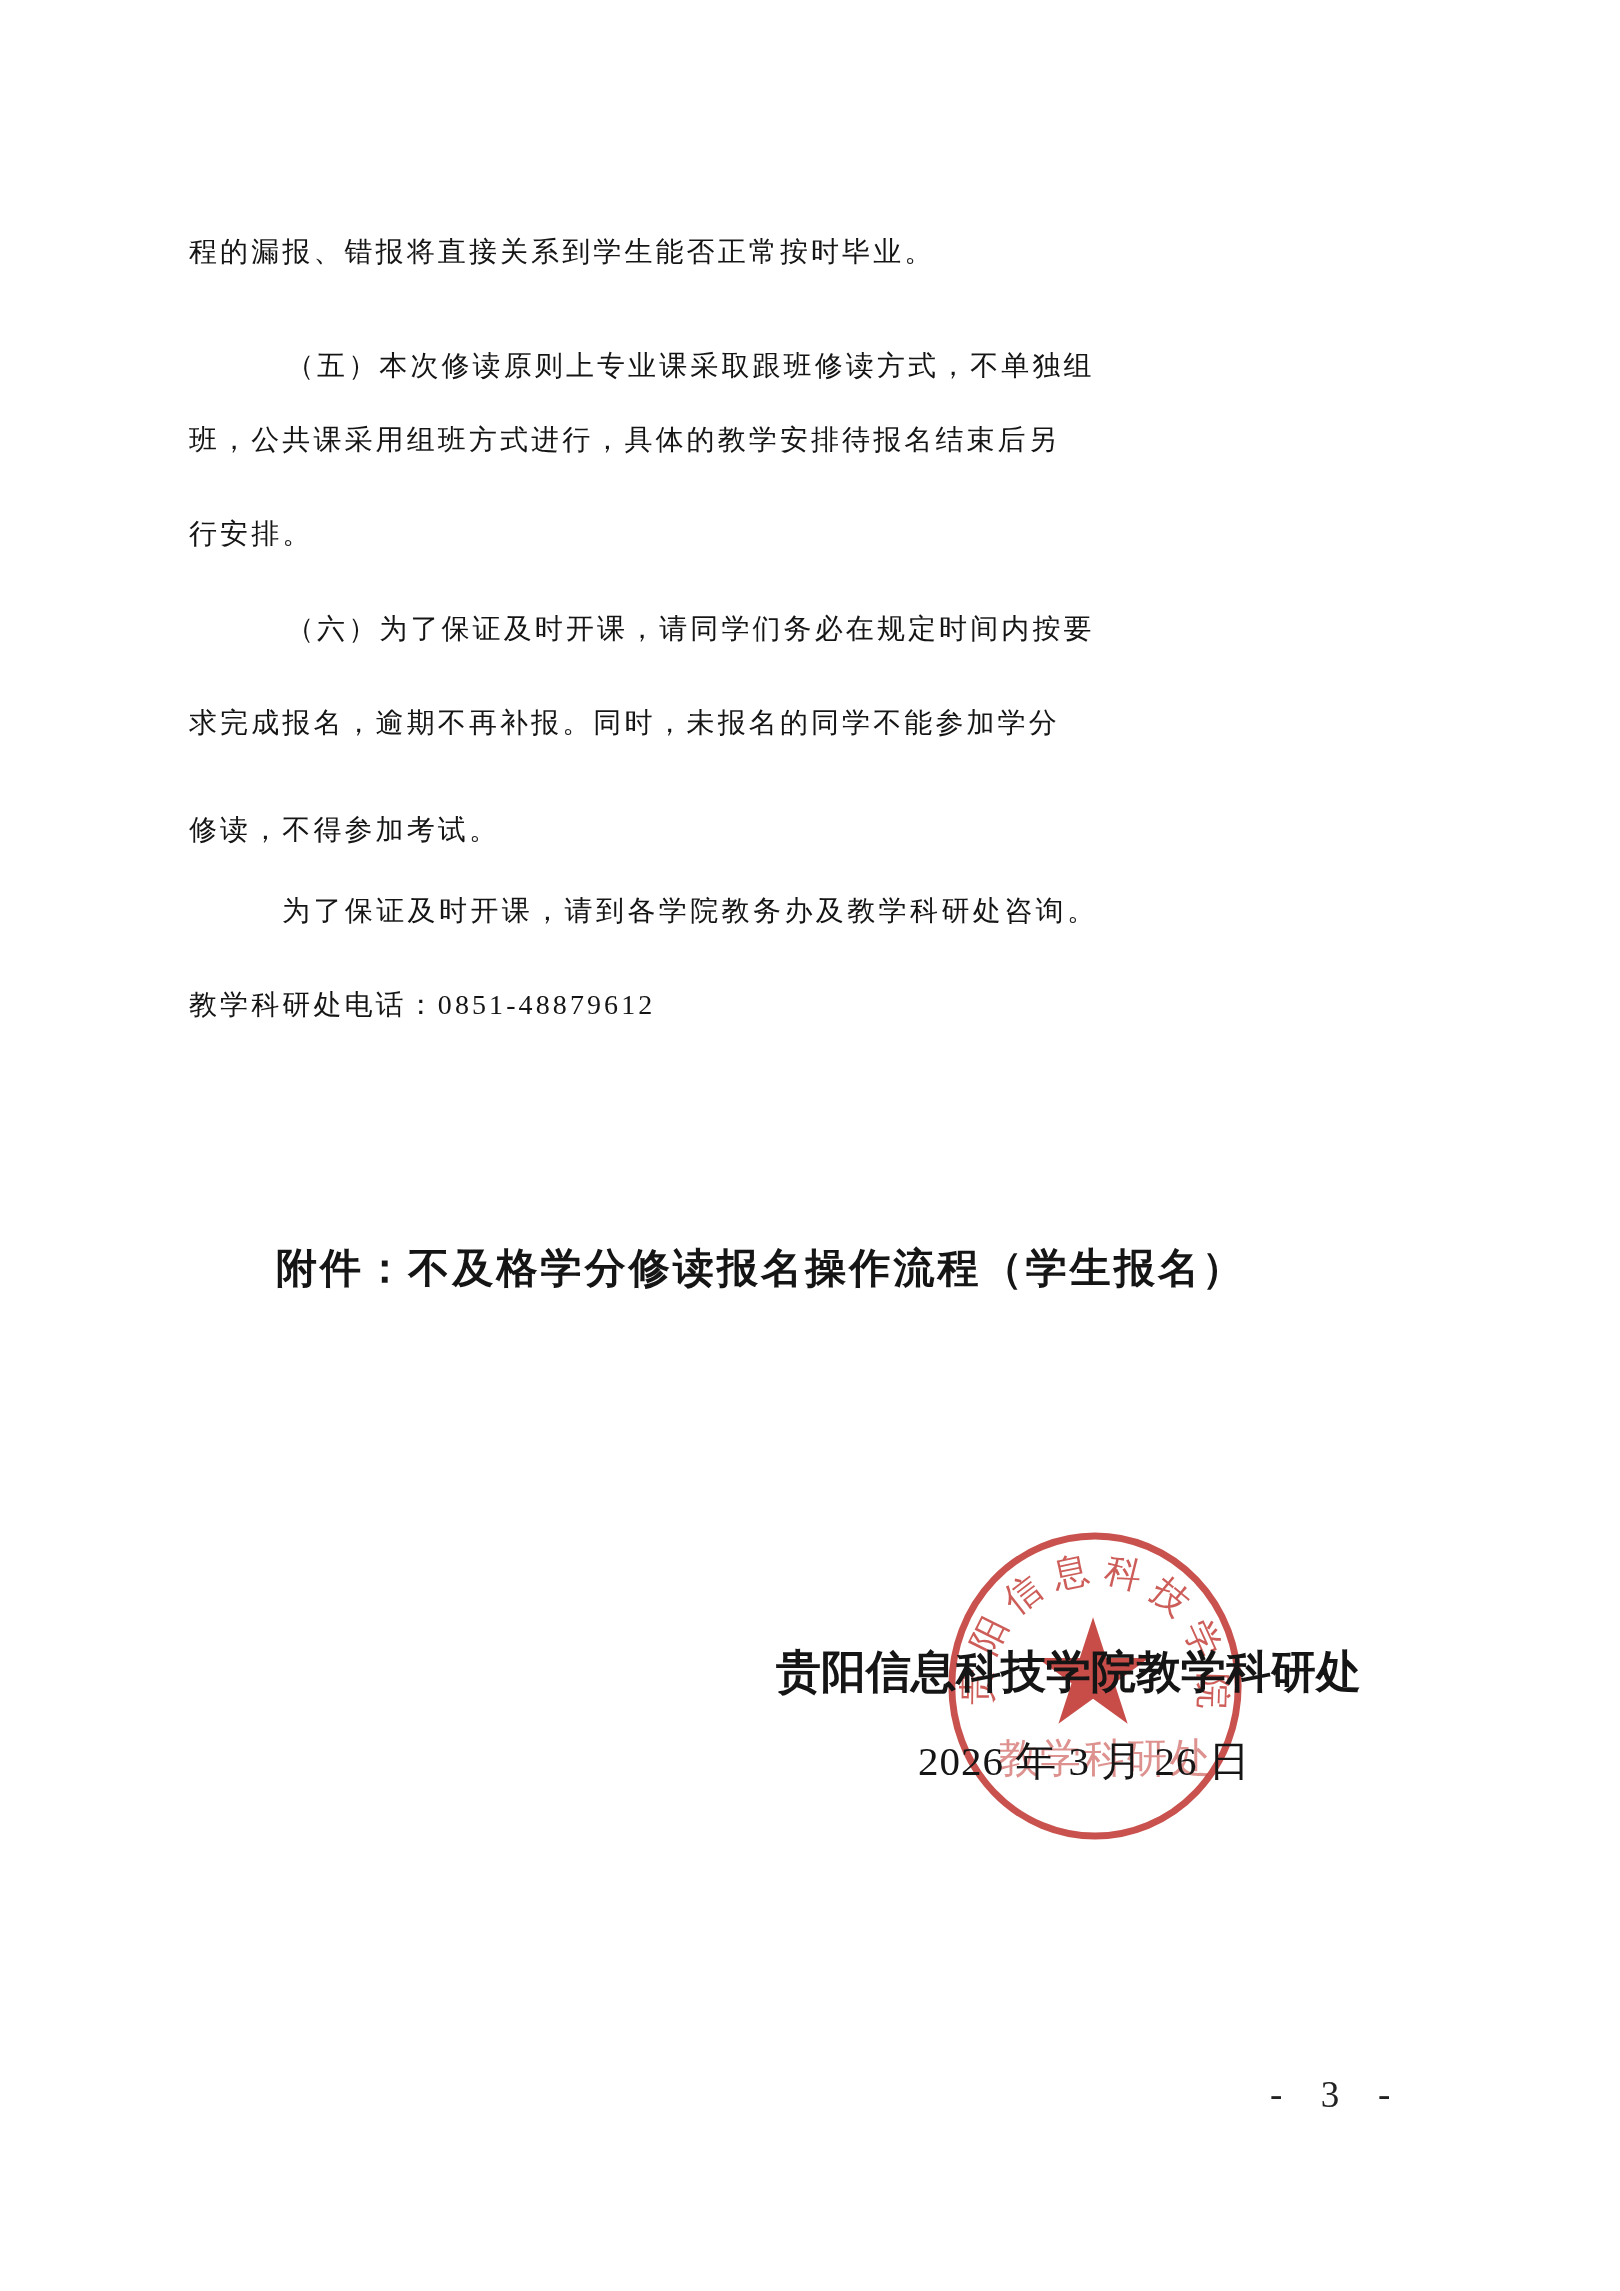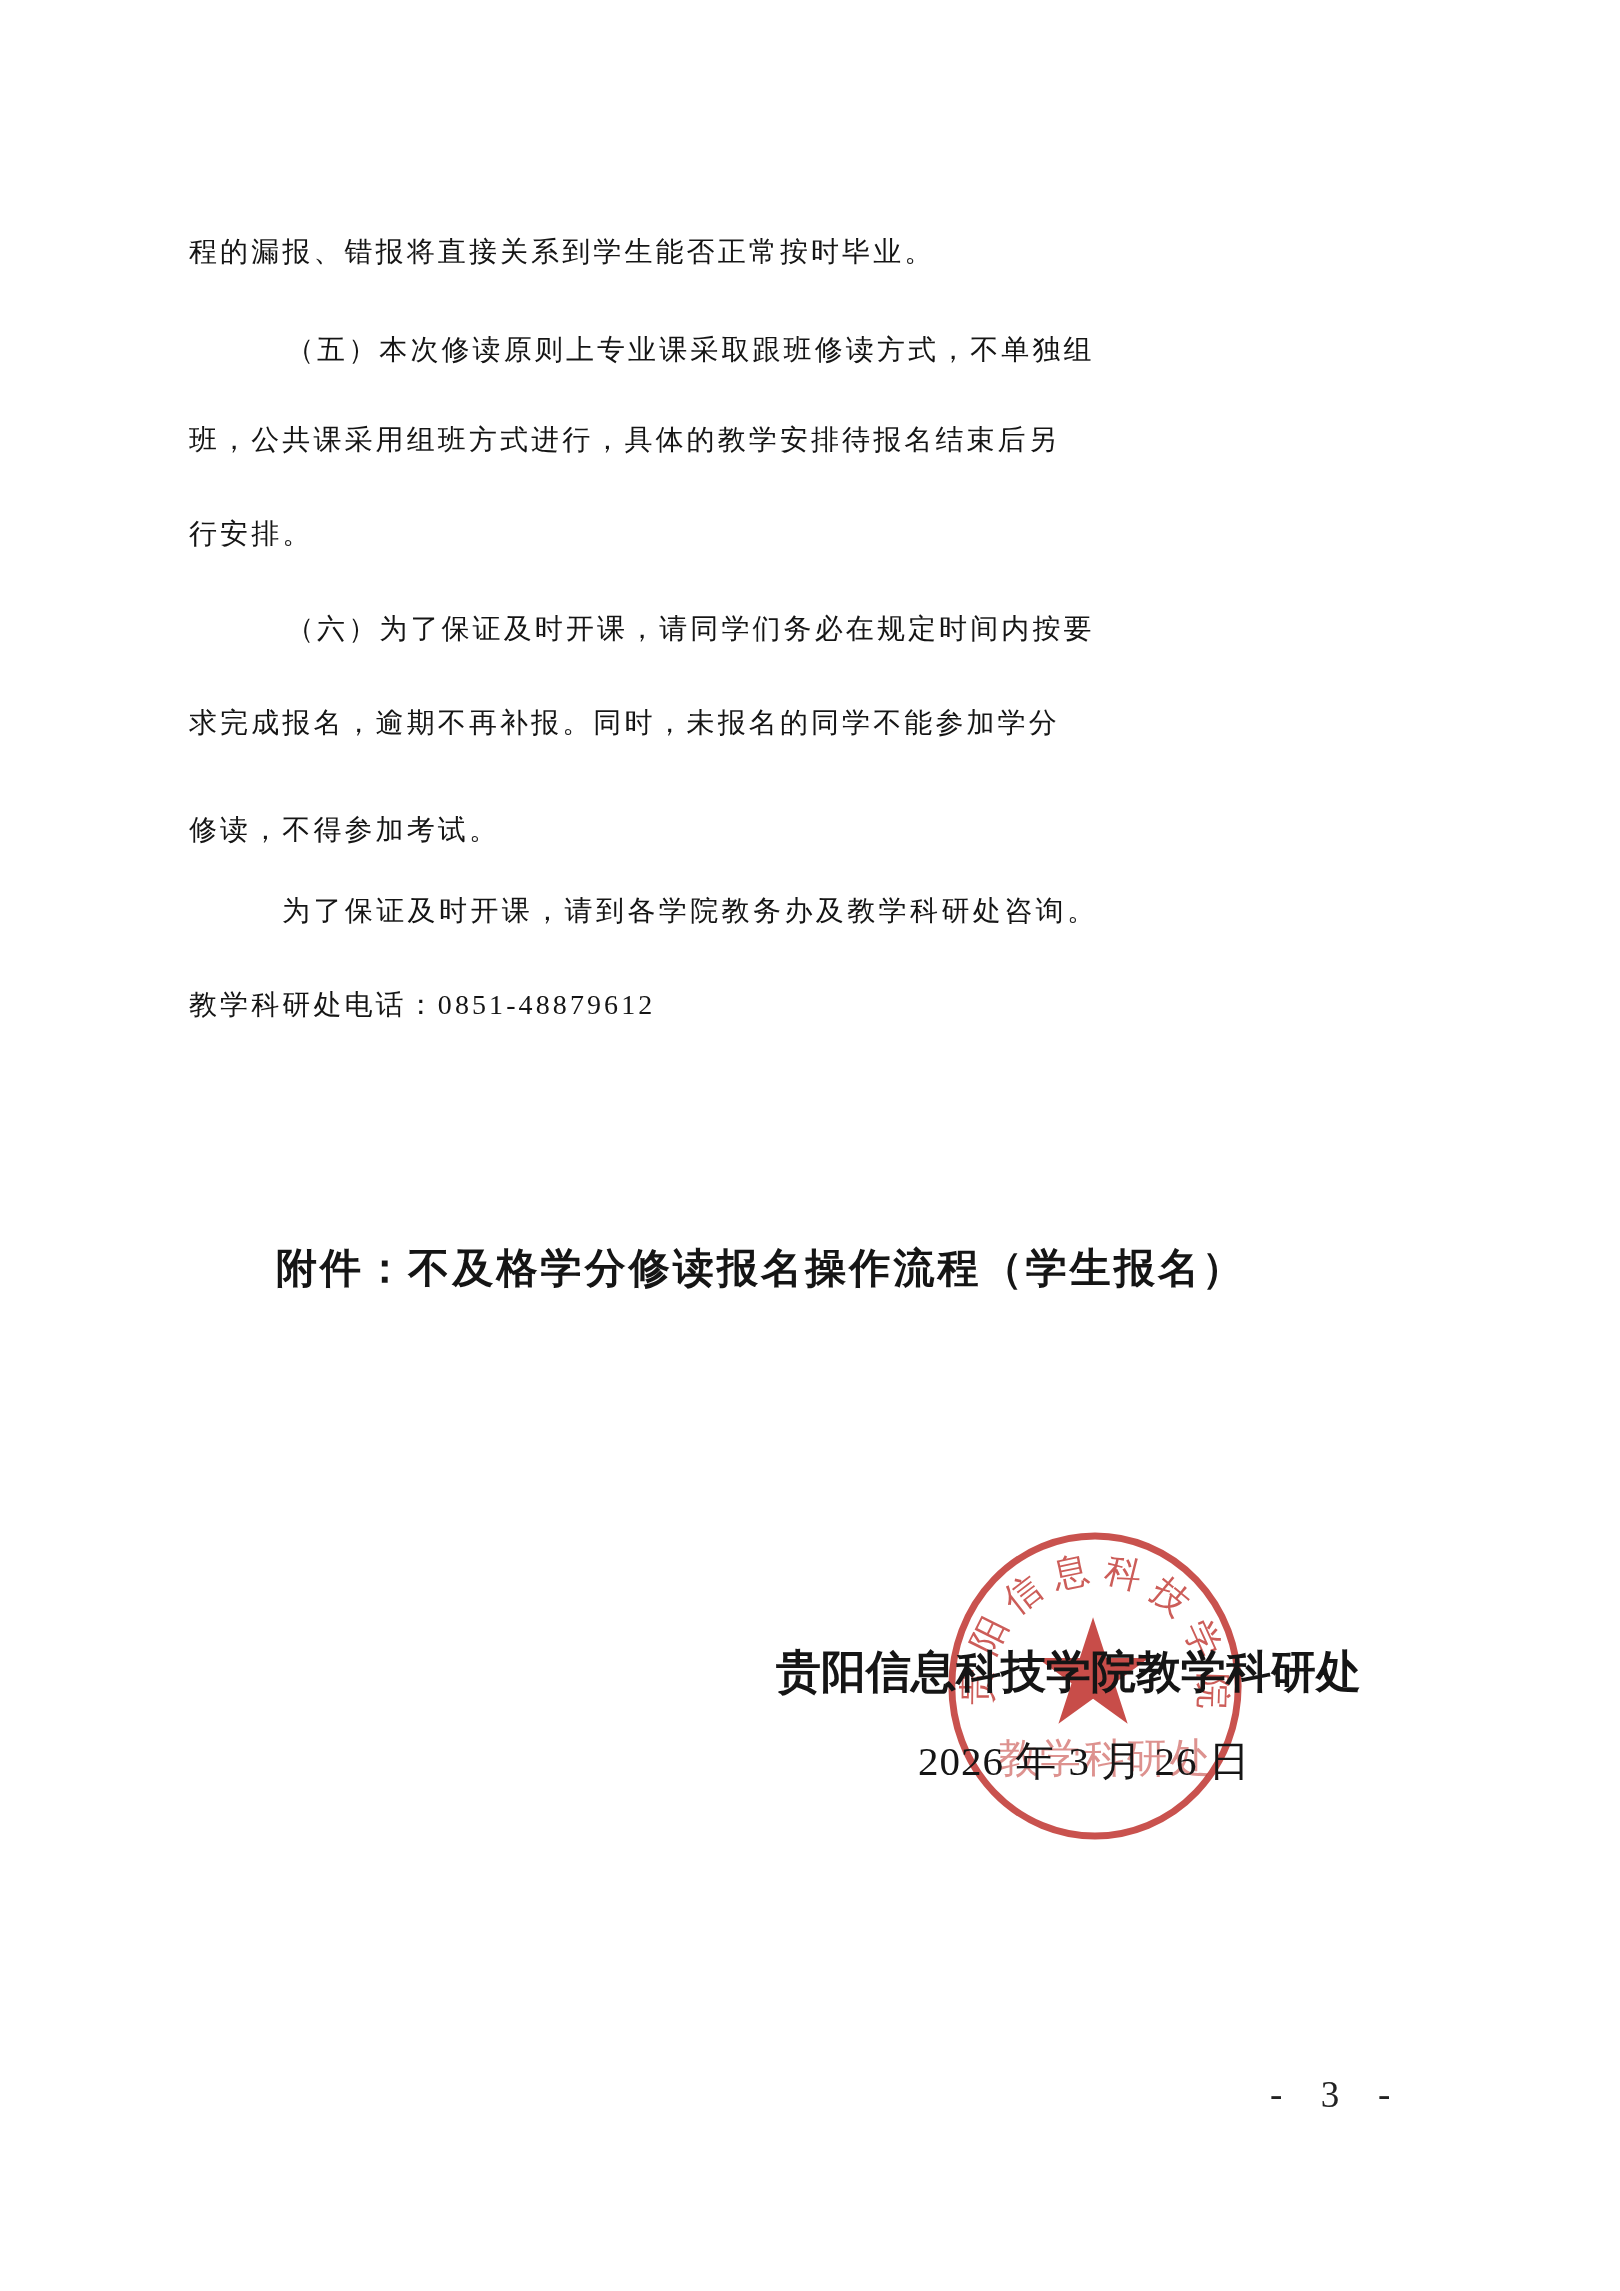--- a/index.html
+++ b/index.html
@@ -62,21 +62,21 @@
     <ellipse cx="155" cy="160" rx="146" ry="153" fill="none" stroke-width="7" opacity="0.88" stroke="#c23a35"></ellipse>
     <path id="stamp-arc" d="M 50 187 A 108 108 0 1 1 260 187" fill="none"></path>
     <text font-size="37" opacity="0.82" font-family="Liberation Serif, DejaVu Serif, serif" fill="#c23a35">
       <textPath href="#stamp-arc" startOffset="8" textLength="378" lengthAdjust="spacing">贵阳信息科技学院</textPath>
     </text>
     <polygon points="153,90 166.5,131.4 210.1,131.5 174.9,157.1 188.3,198.5 153,173 117.7,198.5 131.1,157.1 95.9,131.5 139.5,131.4" opacity="0.9" fill="#c23a35"></polygon>
     <text x="165" y="248" text-anchor="middle" font-size="42" opacity="0.55" font-family="Liberation Serif, DejaVu Serif, serif" letter-spacing="2" fill="#c23a35">教学科研处</text>
   </svg>
 
   <div class="bline" style="left:189px;top:238px">程的漏报、错报将直接关系到学生能否正常按时毕业。</div>
-  <div class="bline" style="left:286px;top:336px">（五）本次修读原则上专业课采取跟班修读方式，不单独组</div>
+  <div class="bline" style="left:286px;top:352px">（五）本次修读原则上专业课采取跟班修读方式，不单独组</div>
   <div class="bline" style="left:189px;top:426px">班，公共课采用组班方式进行，具体的教学安排待报名结束后另</div>
   <div class="bline" style="left:189px;top:520px">行安排。</div>
   <div class="bline" style="left:286px;top:615px">（六）为了保证及时开课，请同学们务必在规定时间内按要</div>
   <div class="bline" style="left:189px;top:709px">求完成报名，逾期不再补报。同时，未报名的同学不能参加学分</div>
   <div class="bline" style="left:189px;top:816px">修读，不得参加考试。</div>
   <div class="bline" style="left:282px;top:897px;letter-spacing:3.4px">为了保证及时开课，请到各学院教务办及教学科研处咨询。</div>
   <div class="bline" style="left:189px;top:991px">教学科研处电话：0851-48879612</div>
 
   <div class="attachment">附件：不及格学分修读报名操作流程（学生报名）</div>
 

